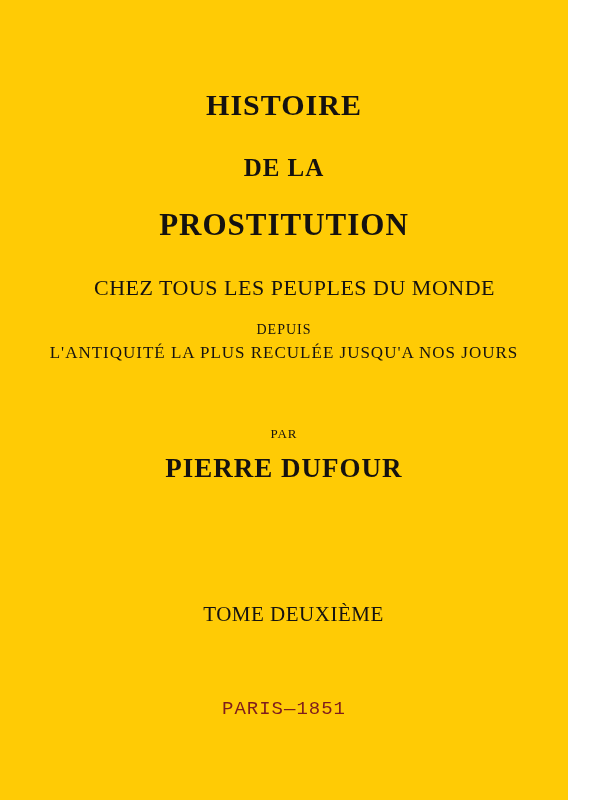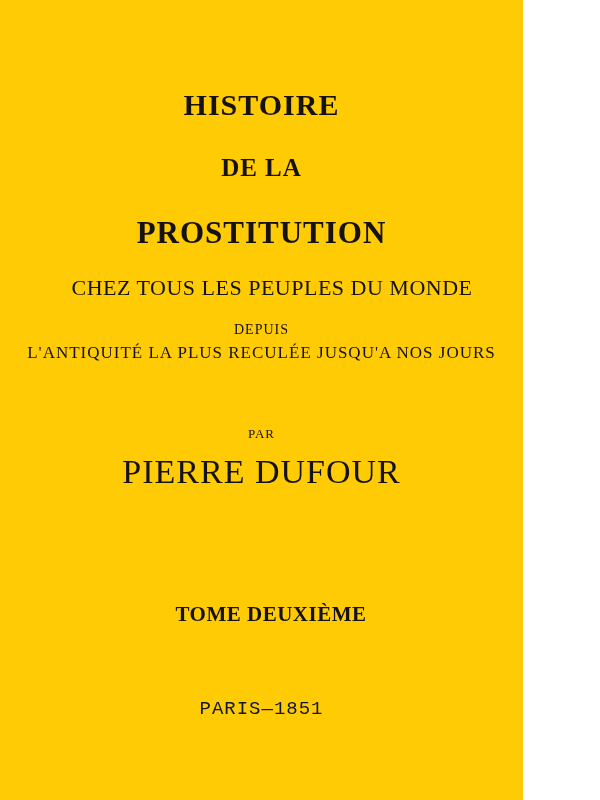--- a/index.html
+++ b/index.html
@@ -7,21 +7,21 @@
     padding: 0;
   }
   body {
     width: 600px;
     height: 800px;
     overflow: hidden;
     font-family: "Liberation Serif", serif;
   }
   .cover {
     position: relative;
-    width: 523px;
+    width: 568px;
     height: 800px;
     background: #FFCB05; 
   }
   .line {
     position: absolute;
     left: 0;
     right: 0;
     text-align: center;
     color: #151210;
     white-space: nowrap;
@@ -36,21 +36,20 @@
     top: 154px;
     font-size: 25px;
     font-weight: bold;
     letter-spacing: 1px;
   }
   .title-3 {
     top: 207px;
     font-size: 31px;
     font-weight: bold;
     letter-spacing: 1px;
-    margin-top: 8px;
   }
   .subtitle-main {
     top: 275px;
     font-size: 22px;
     font-weight: normal;
     letter-spacing: 0.5px;
   }
   .subtitle-depuis {
     top: 322px;
     font-size: 14px;
@@ -64,28 +63,28 @@
     letter-spacing: 1px;
   }
   .byline-par {
     top: 426px;
     font-size: 13px;
     font-weight: normal;
     letter-spacing: 1px;
   }
   .author {
     top: 453px;
-    font-size: 34px;
-    font-weight: normal;
+    font-size: 27px;
+    font-weight: bold;
     letter-spacing: 1px;
   }
   .volume {
     top: 602px;
     font-size: 21px;
-    font-weight: bold;
+    font-weight: normal;
     letter-spacing: 0.5px;
     padding-left: 19px;
   }
   .imprint {
     top: 698px;
     font-size: 19px;
     font-family: "Liberation Mono", monospace;
     font-weight: normal;
     letter-spacing: 1px;
   }
@@ -105,14 +104,14 @@
   <div class="line subtitle-depuis" style="color: rgb(21, 18, 16);">DEPUIS</div>
 
   <div class="line byline-par" style="color: rgb(21, 18, 16);">PAR</div>
 
   <div class="line subtitle-antiquite" style="color: rgb(21, 18, 16);">L'ANTIQUITÉ LA PLUS RECULÉE JUSQU'A NOS JOURS</div>
 
   <div class="line author" style="color: rgb(21, 18, 16);">PIERRE DUFOUR</div>
 
   <div class="line volume" style="color: rgb(21, 18, 16);">TOME DEUXIÈME</div>
 
-  <div class="line imprint" style="color: #0f172a;">PARIS—1851</div>
+  <div class="line imprint" style="color: #7f1d1d;">PARIS—1851</div>
 </div>
 
 </body></html>

